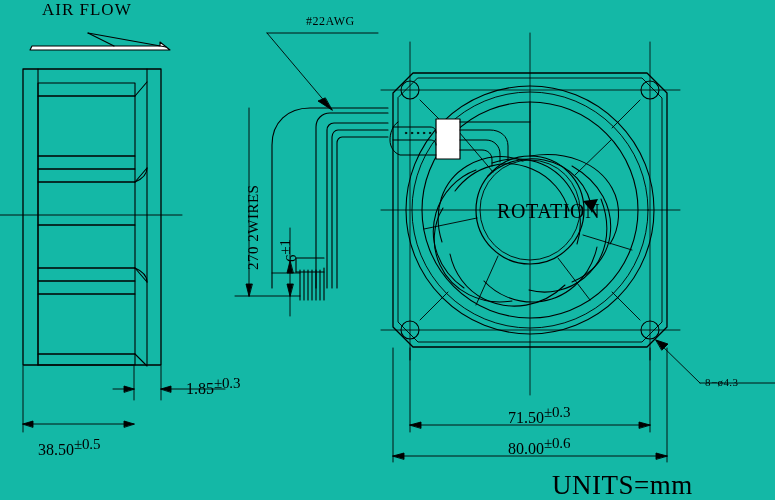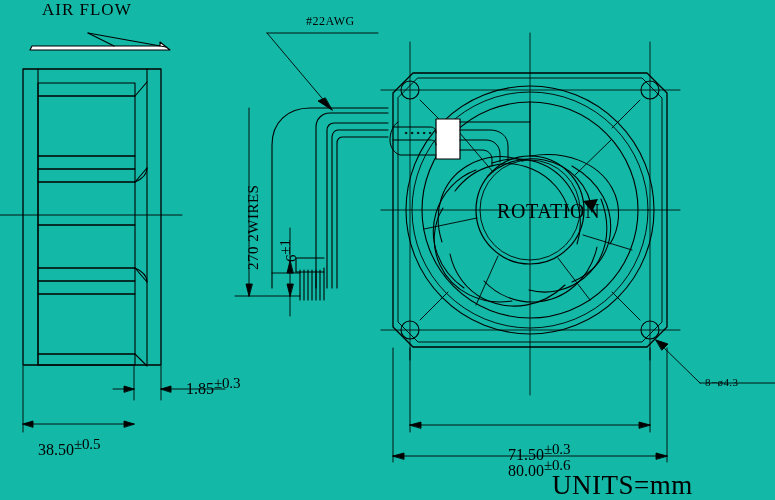--- a/index.html
+++ b/index.html
@@ -252,25 +252,25 @@
   </div>
 
   <div class="lbl" style="left:38px;top:409px;font-size:16px;margin-top:27px;">
     <span>38.50</span><span class="tol">±0.5</span>
   </div>
 
   <div class="lbl" style="left:186px;top:375px;font-size:16px;">
     <span>1.85</span><span class="tol">±0.3</span>
   </div>
 
-  <div class="lbl" style="left:508px;top:404px;font-size:16px;margin-top:37px;">
+  <div class="lbl" style="left:508px;top:404px;font-size:16px;">
     <span>71.50</span><span class="tol">±0.3</span>
   </div>
 
-  <div class="lbl" style="left:508px;top:435px;font-size:16px;margin-top:22px;">
+  <div class="lbl" style="left:508px;top:435px;font-size:16px;">
     <span>80.00</span><span class="tol">±0.6</span>
   </div>
 
   <div class="lbl" style="left:552px;top:470px;font-size:27px;letter-spacing:0.5px;">
     <span>UNITS=mm</span>
   </div>
 
 </div>
 
 </body></html>

